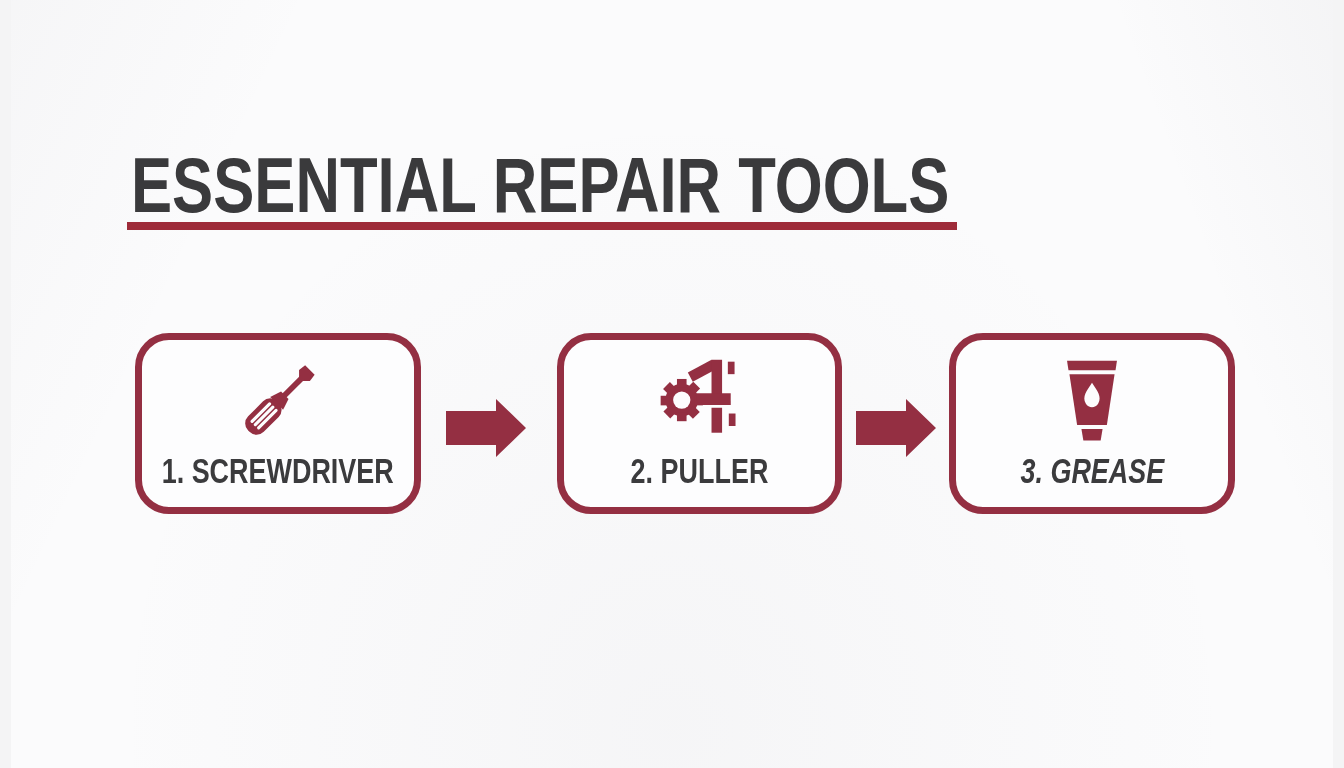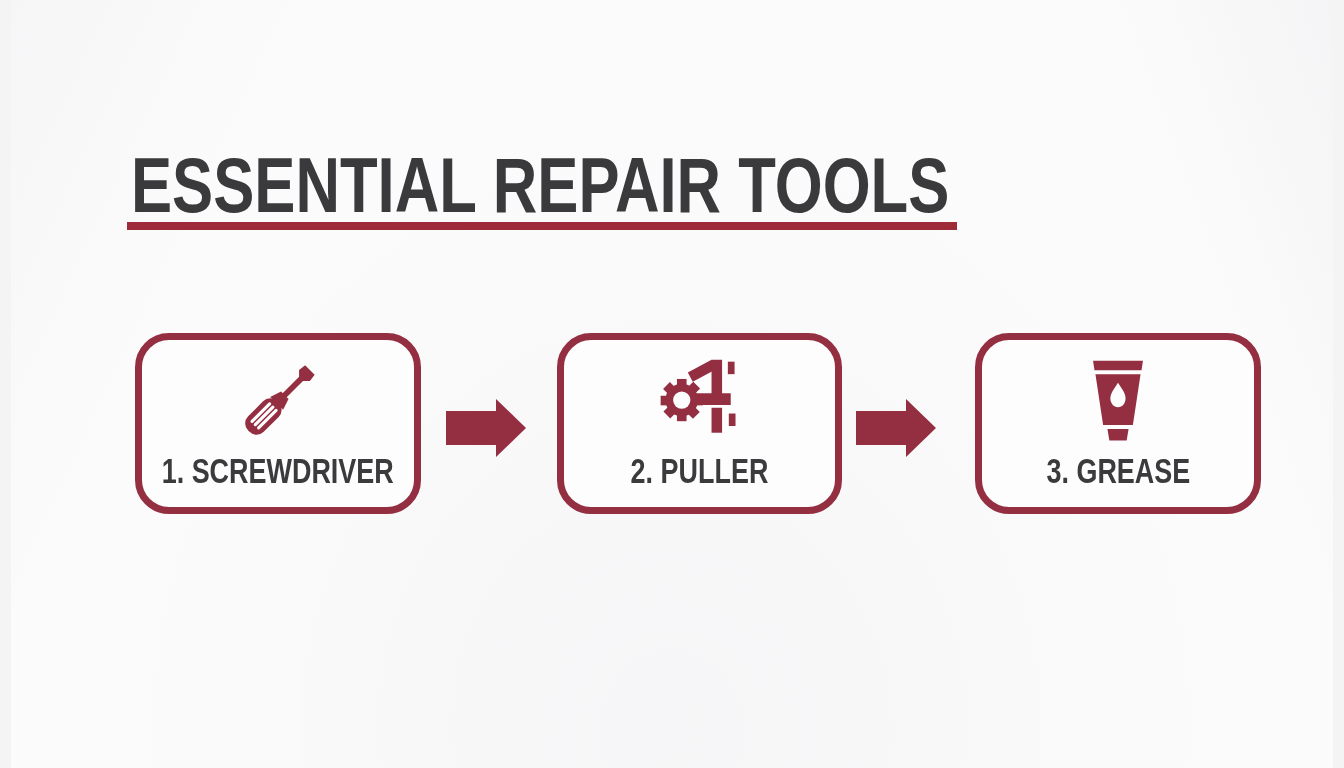--- a/index.html
+++ b/index.html
@@ -61,21 +61,21 @@
     border: 7px solid var(--accent, #942f42);
     border-radius: 34px;
     background: #fdfdfe;
     display: flex;
     flex-direction: column;
     align-items: center;
     padding-top: 14px;
   }
   .card.c1 { left: 124px; }
   .card.c2 { left: 546px; width: 285px; }
-  .card.c3 { left: 964px; }
+  .card.c3 { left: 938px; font-style: italic; }
 
   .icon {
     width: 96px;
     height: 96px;
     color: var(--accent, #942f42);
     flex: 0 0 auto;
   }
   .icon svg { width: 100%; height: 100%; display: block; }
 
   .label {

